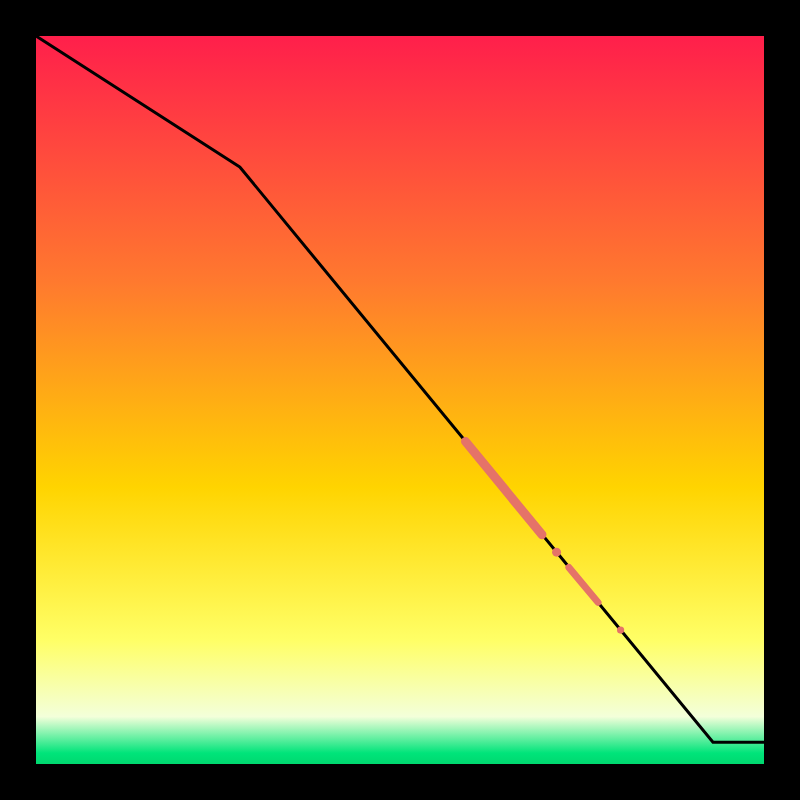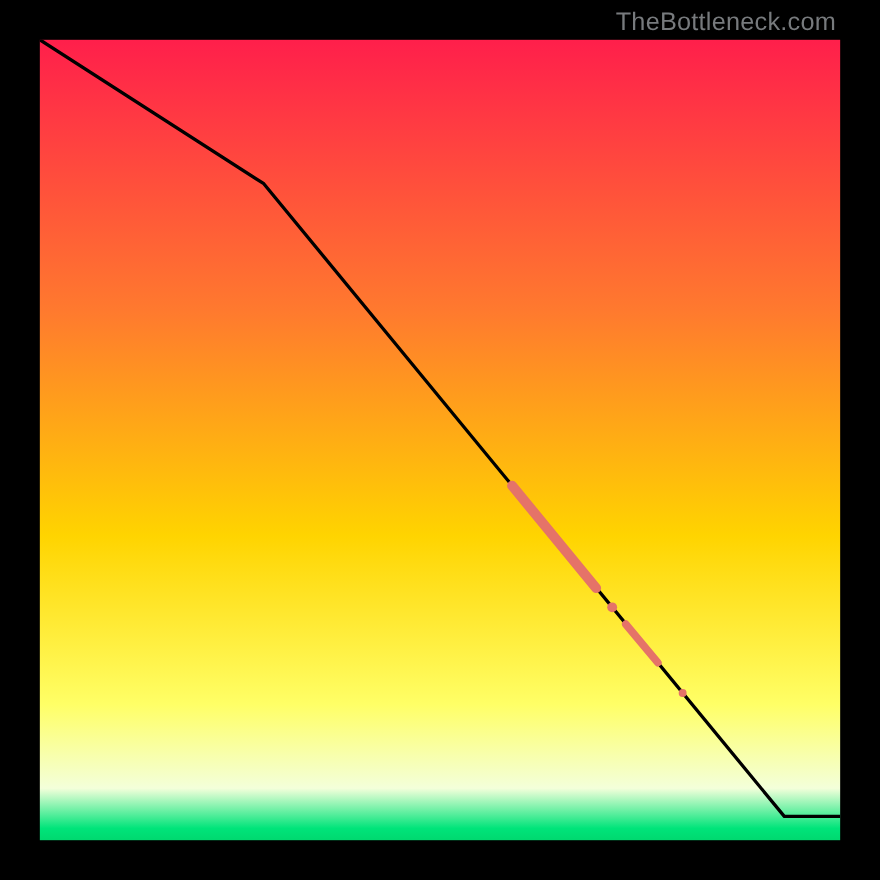--- a/index.html
+++ b/index.html
@@ -38,21 +38,20 @@
   }
   svg.overlay {
     position: absolute;
     inset: 0;
   }
 </style>
 </head>
 <body>
 
 <div class="frame">
-  <div class="watermark">TheBottleneck.com</div>
 
   <div class="plot">
     <svg class="gradient" viewBox="0 0 728 728" preserveAspectRatio="none">
       <defs>
         <linearGradient id="bg" x1="0" y1="0" x2="0" y2="1">
           <stop offset="0" stop-color="#ff1f4b"></stop>
           <stop offset="0.34" stop-color="#ff7a2e"></stop>
           <stop offset="0.62" stop-color="#ffd400"></stop>
           <stop offset="0.83" stop-color="#ffff66"></stop>
           <stop offset="0.935" stop-color="#f3ffda"></stop>

